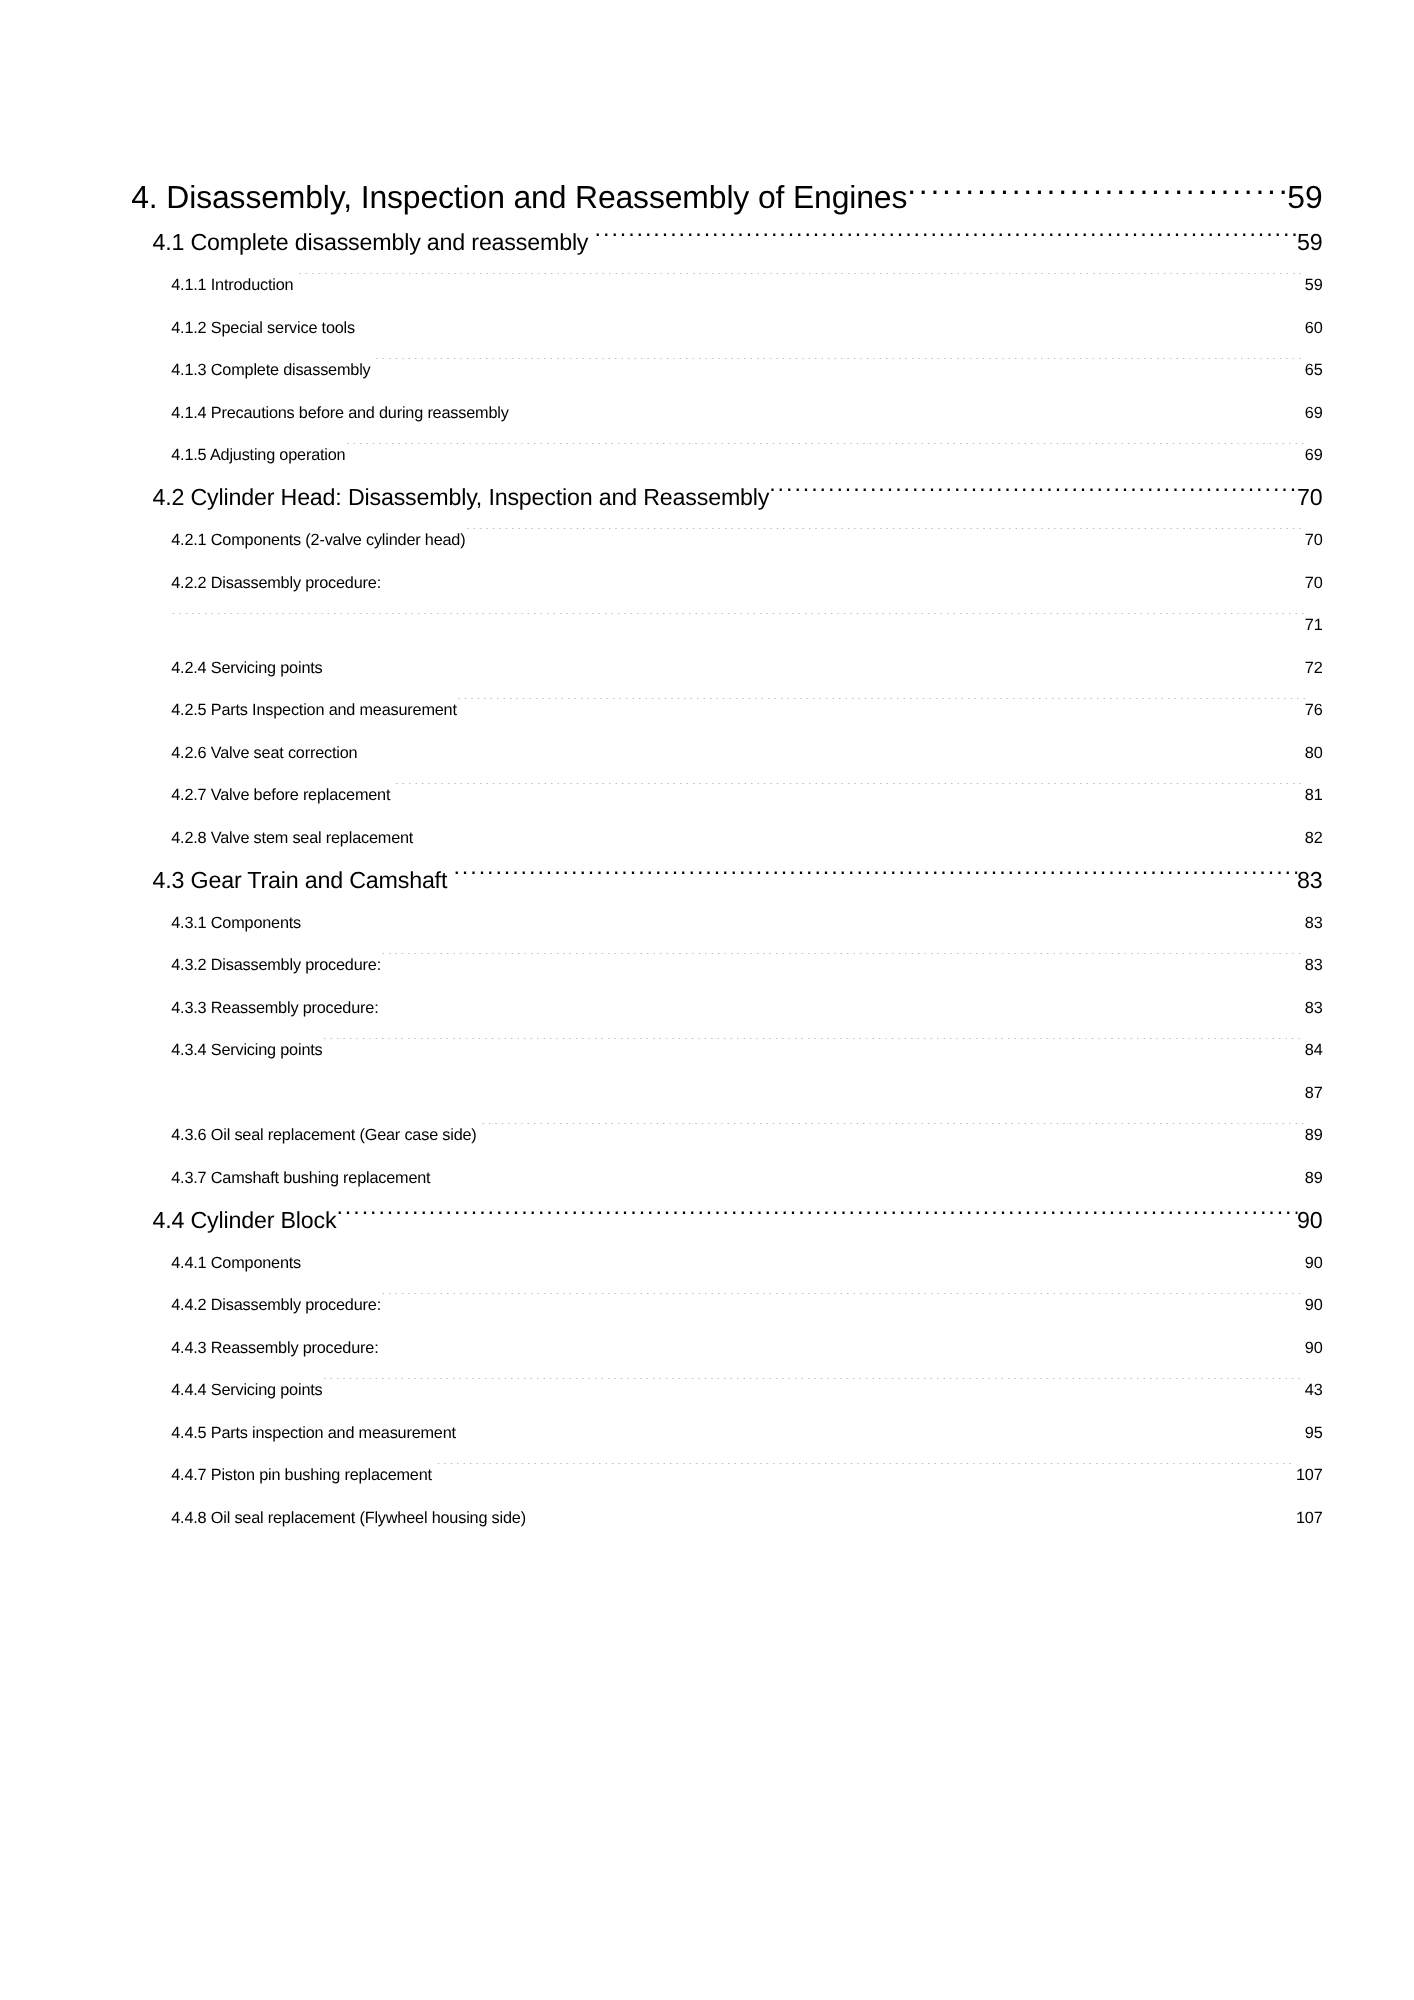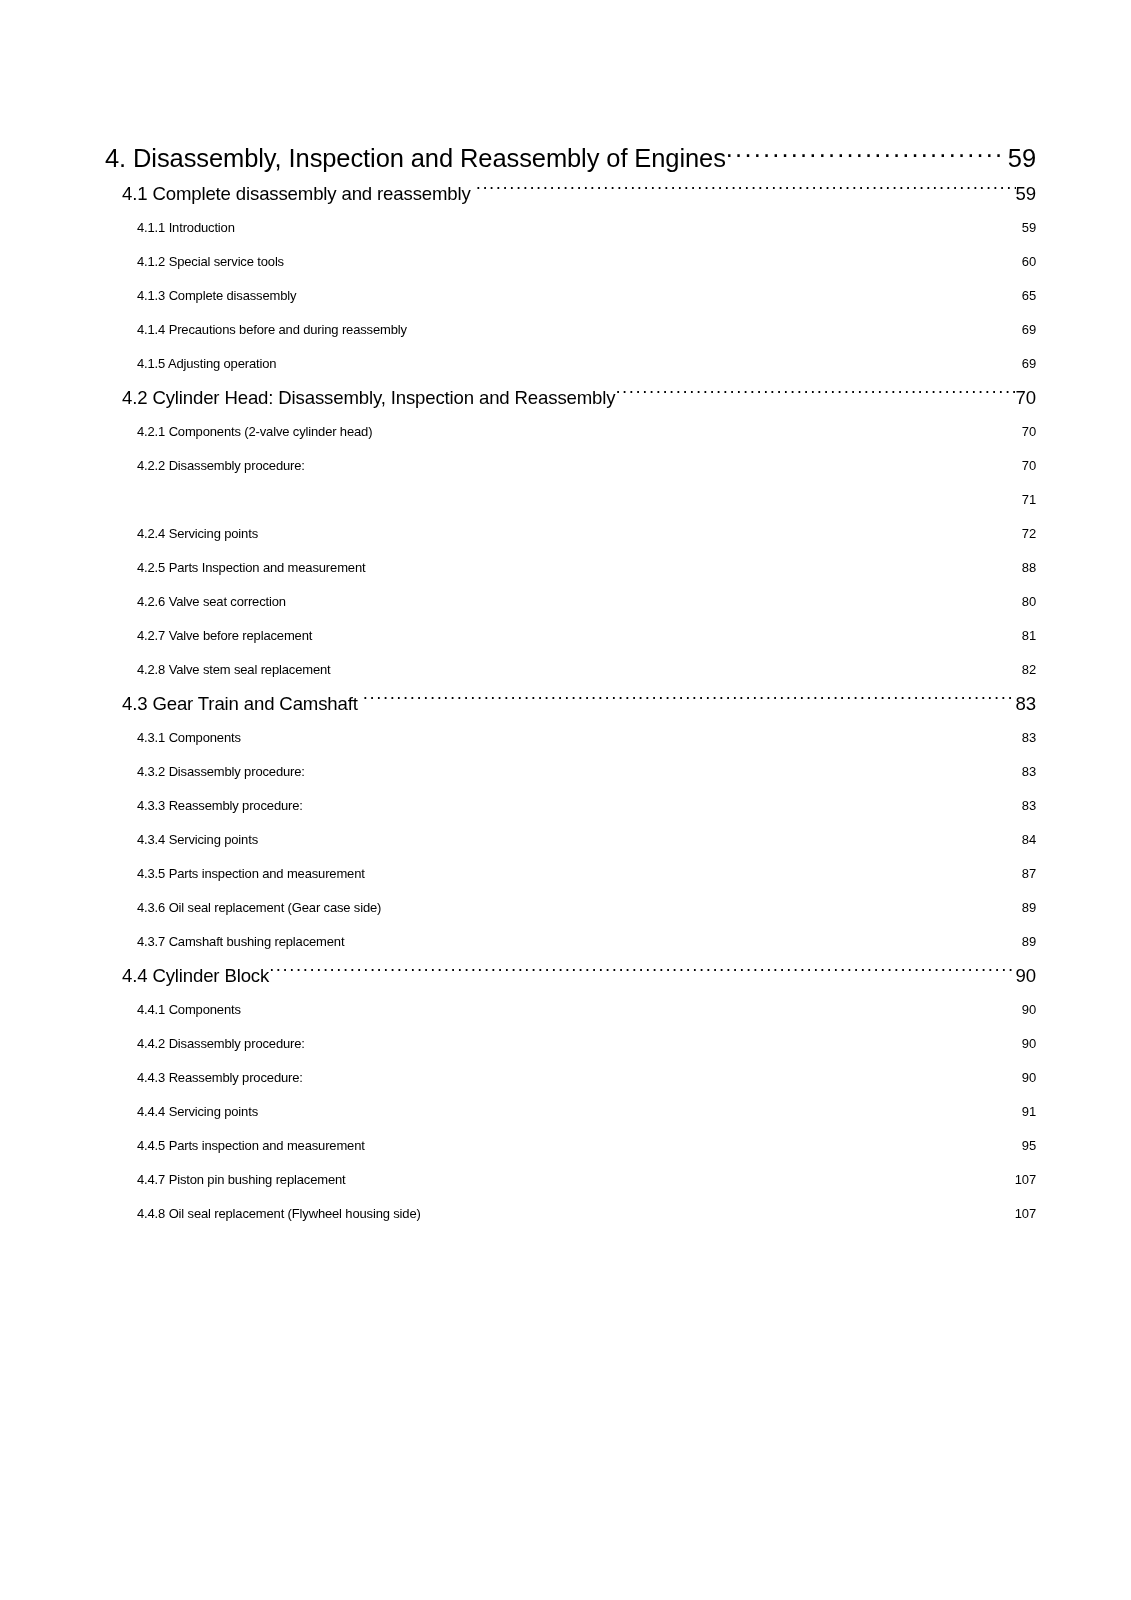--- a/index.html
+++ b/index.html
@@ -28,21 +28,21 @@
     left: 0;
     top: 139px;
     width: 1131px;
   }
 
   .toc-entry {
     display: flex;
     align-items: baseline;
     width: 100%;
     box-sizing: border-box;
-    padding-right: 95px; 
+    padding-right: 73px; 
     height: 34px;
     line-height: 34px;
     white-space: nowrap;
   }
 
   
   .toc-entry.lvl1 {
     padding-left: 105px;
     font-size: 25.5px;
     height: 38px;
@@ -163,21 +163,21 @@
         <span class="toc-page">71</span>
       </div>
       <div class="toc-entry lvl3">
         <span class="toc-label">4.2.4 Servicing points</span>
         <span class="toc-leader"></span>
         <span class="toc-page">72</span>
       </div>
       <div class="toc-entry lvl3">
         <span class="toc-label">4.2.5 Parts Inspection and measurement</span>
         <span class="toc-leader"></span>
-        <span class="toc-page">88</span>
+        <span class="toc-page">76</span>
       </div>
       <div class="toc-entry lvl3 gap-space">
         <span class="toc-label">4.2.6 Valve seat correction</span>
         <span class="toc-leader"></span>
         <span class="toc-page">80</span>
       </div>
       <div class="toc-entry lvl3 gap-space">
         <span class="toc-label">4.2.7 Valve before replacement</span>
         <span class="toc-leader"></span>
         <span class="toc-page">81</span>
@@ -206,21 +206,20 @@
         <span class="toc-label">4.3.3 Reassembly procedure:</span>
         <span class="toc-leader"></span>
         <span class="toc-page">83</span>
       </div>
       <div class="toc-entry lvl3">
         <span class="toc-label">4.3.4 Servicing points</span>
         <span class="toc-leader"></span>
         <span class="toc-page">84</span>
       </div>
       <div class="toc-entry lvl3 gap-space">
-        <span class="toc-label">4.3.5 Parts inspection and measurement</span>
         <span class="toc-leader"></span>
         <span class="toc-page">87</span>
       </div>
       <div class="toc-entry lvl3 gap-space">
         <span class="toc-label">4.3.6 Oil seal replacement (Gear case side)</span>
         <span class="toc-leader"></span>
         <span class="toc-page">89</span>
       </div>
       <div class="toc-entry lvl3">
         <span class="toc-label">4.3.7 Camshaft bushing replacement</span>
@@ -243,21 +242,21 @@
         <span class="toc-page">90</span>
       </div>
       <div class="toc-entry lvl3 gap-space">
         <span class="toc-label">4.4.3 Reassembly procedure:</span>
         <span class="toc-leader"></span>
         <span class="toc-page">90</span>
       </div>
       <div class="toc-entry lvl3">
         <span class="toc-label">4.4.4 Servicing points</span>
         <span class="toc-leader"></span>
-        <span class="toc-page">91</span>
+        <span class="toc-page">43</span>
       </div>
       <div class="toc-entry lvl3 gap-space">
         <span class="toc-label">4.4.5 Parts inspection and measurement</span>
         <span class="toc-leader"></span>
         <span class="toc-page">95</span>
       </div>
       <div class="toc-entry lvl3 gap-space">
         <span class="toc-label">4.4.7 Piston pin bushing replacement</span>
         <span class="toc-leader"></span>
         <span class="toc-page">107</span>

